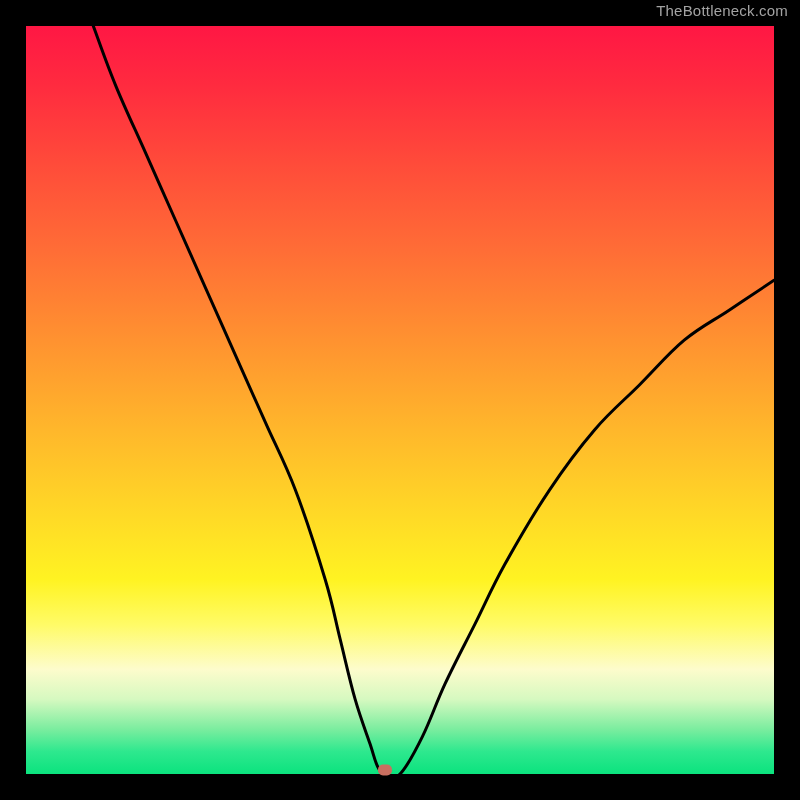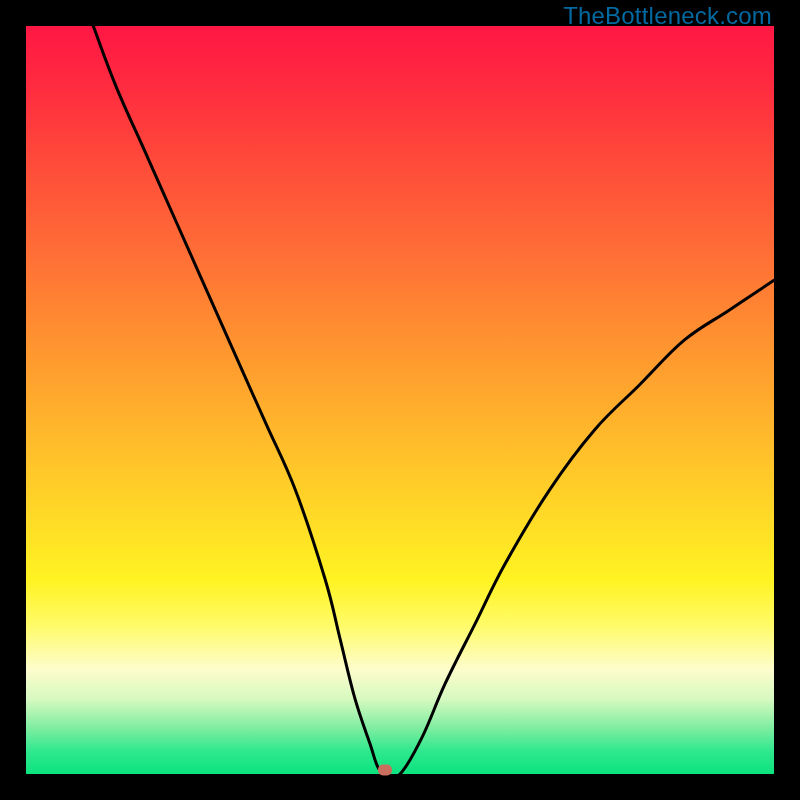--- a/index.html
+++ b/index.html
@@ -37,23 +37,23 @@
       #fdfccc 86%,
       #d6f9c0 90%,
       #7bed9f 94%,
       #2ee88e 97%,
       #0be37e 100%
     );
   }
   .watermark {
     position: absolute;
     top: 2px;
-    right: 28px;
-    color: #0369a1;
-    font-size: 24px;
+    right: 12px;
+    color: #a3a3a3;
+    font-size: 15px;
     font-weight: 500;
     letter-spacing: 0.2px;
   }
   svg.curve {
     position: absolute;
     left: 0;
     top: 0;
     width: 748px;
     height: 748px;
   }

